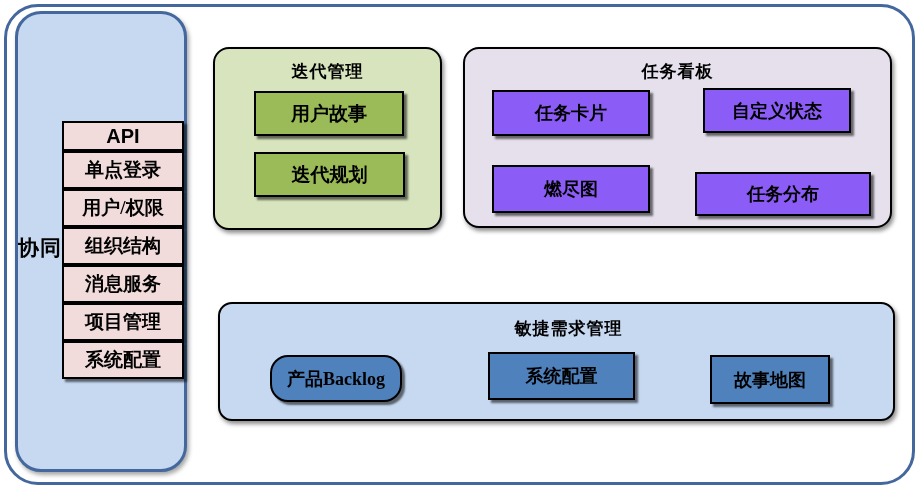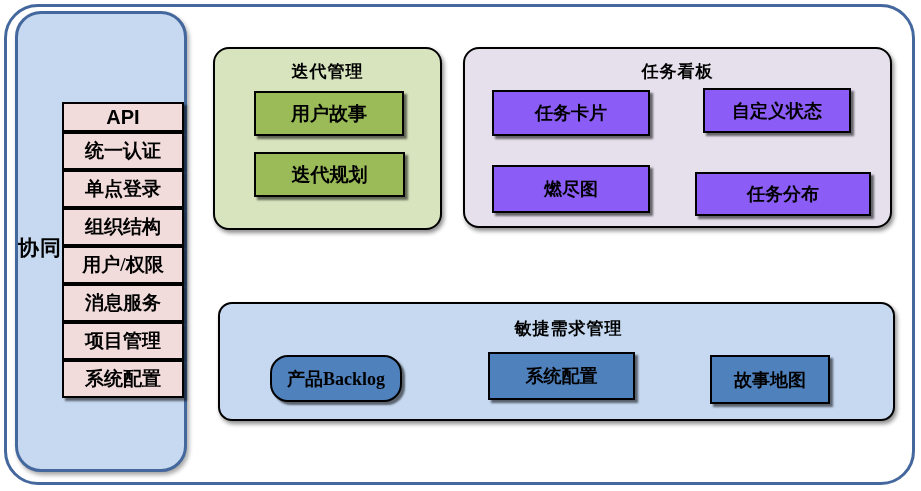--- a/index.html
+++ b/index.html
@@ -69,24 +69,23 @@
 </head>
 <body>
 
 <div class="stage">
   <div class="frame"></div>
 
   <div class="sidebar">
     <div class="sidebar-title">协同</div>
     <div class="sidebar-items">
       <div class="box sidebar-item latin">API</div>
-      <div class="box sidebar-item">统一认证</div>
       <div class="box sidebar-item">单点登录</div>
+      <div class="box sidebar-item">用户/权限</div>
       <div class="box sidebar-item">组织结构</div>
-      <div class="box sidebar-item">用户/权限</div>
       <div class="box sidebar-item">消息服务</div>
       <div class="box sidebar-item">项目管理</div>
       <div class="box sidebar-item">系统配置</div>
     </div>
   </div>
 
   <div class="panel panel-iteration">
     <div class="panel-title iteration-title">迭代管理</div>
     <div class="box green-item it-user-story">用户故事</div>
     <div class="box green-item it-iter-plan">迭代规划</div>

